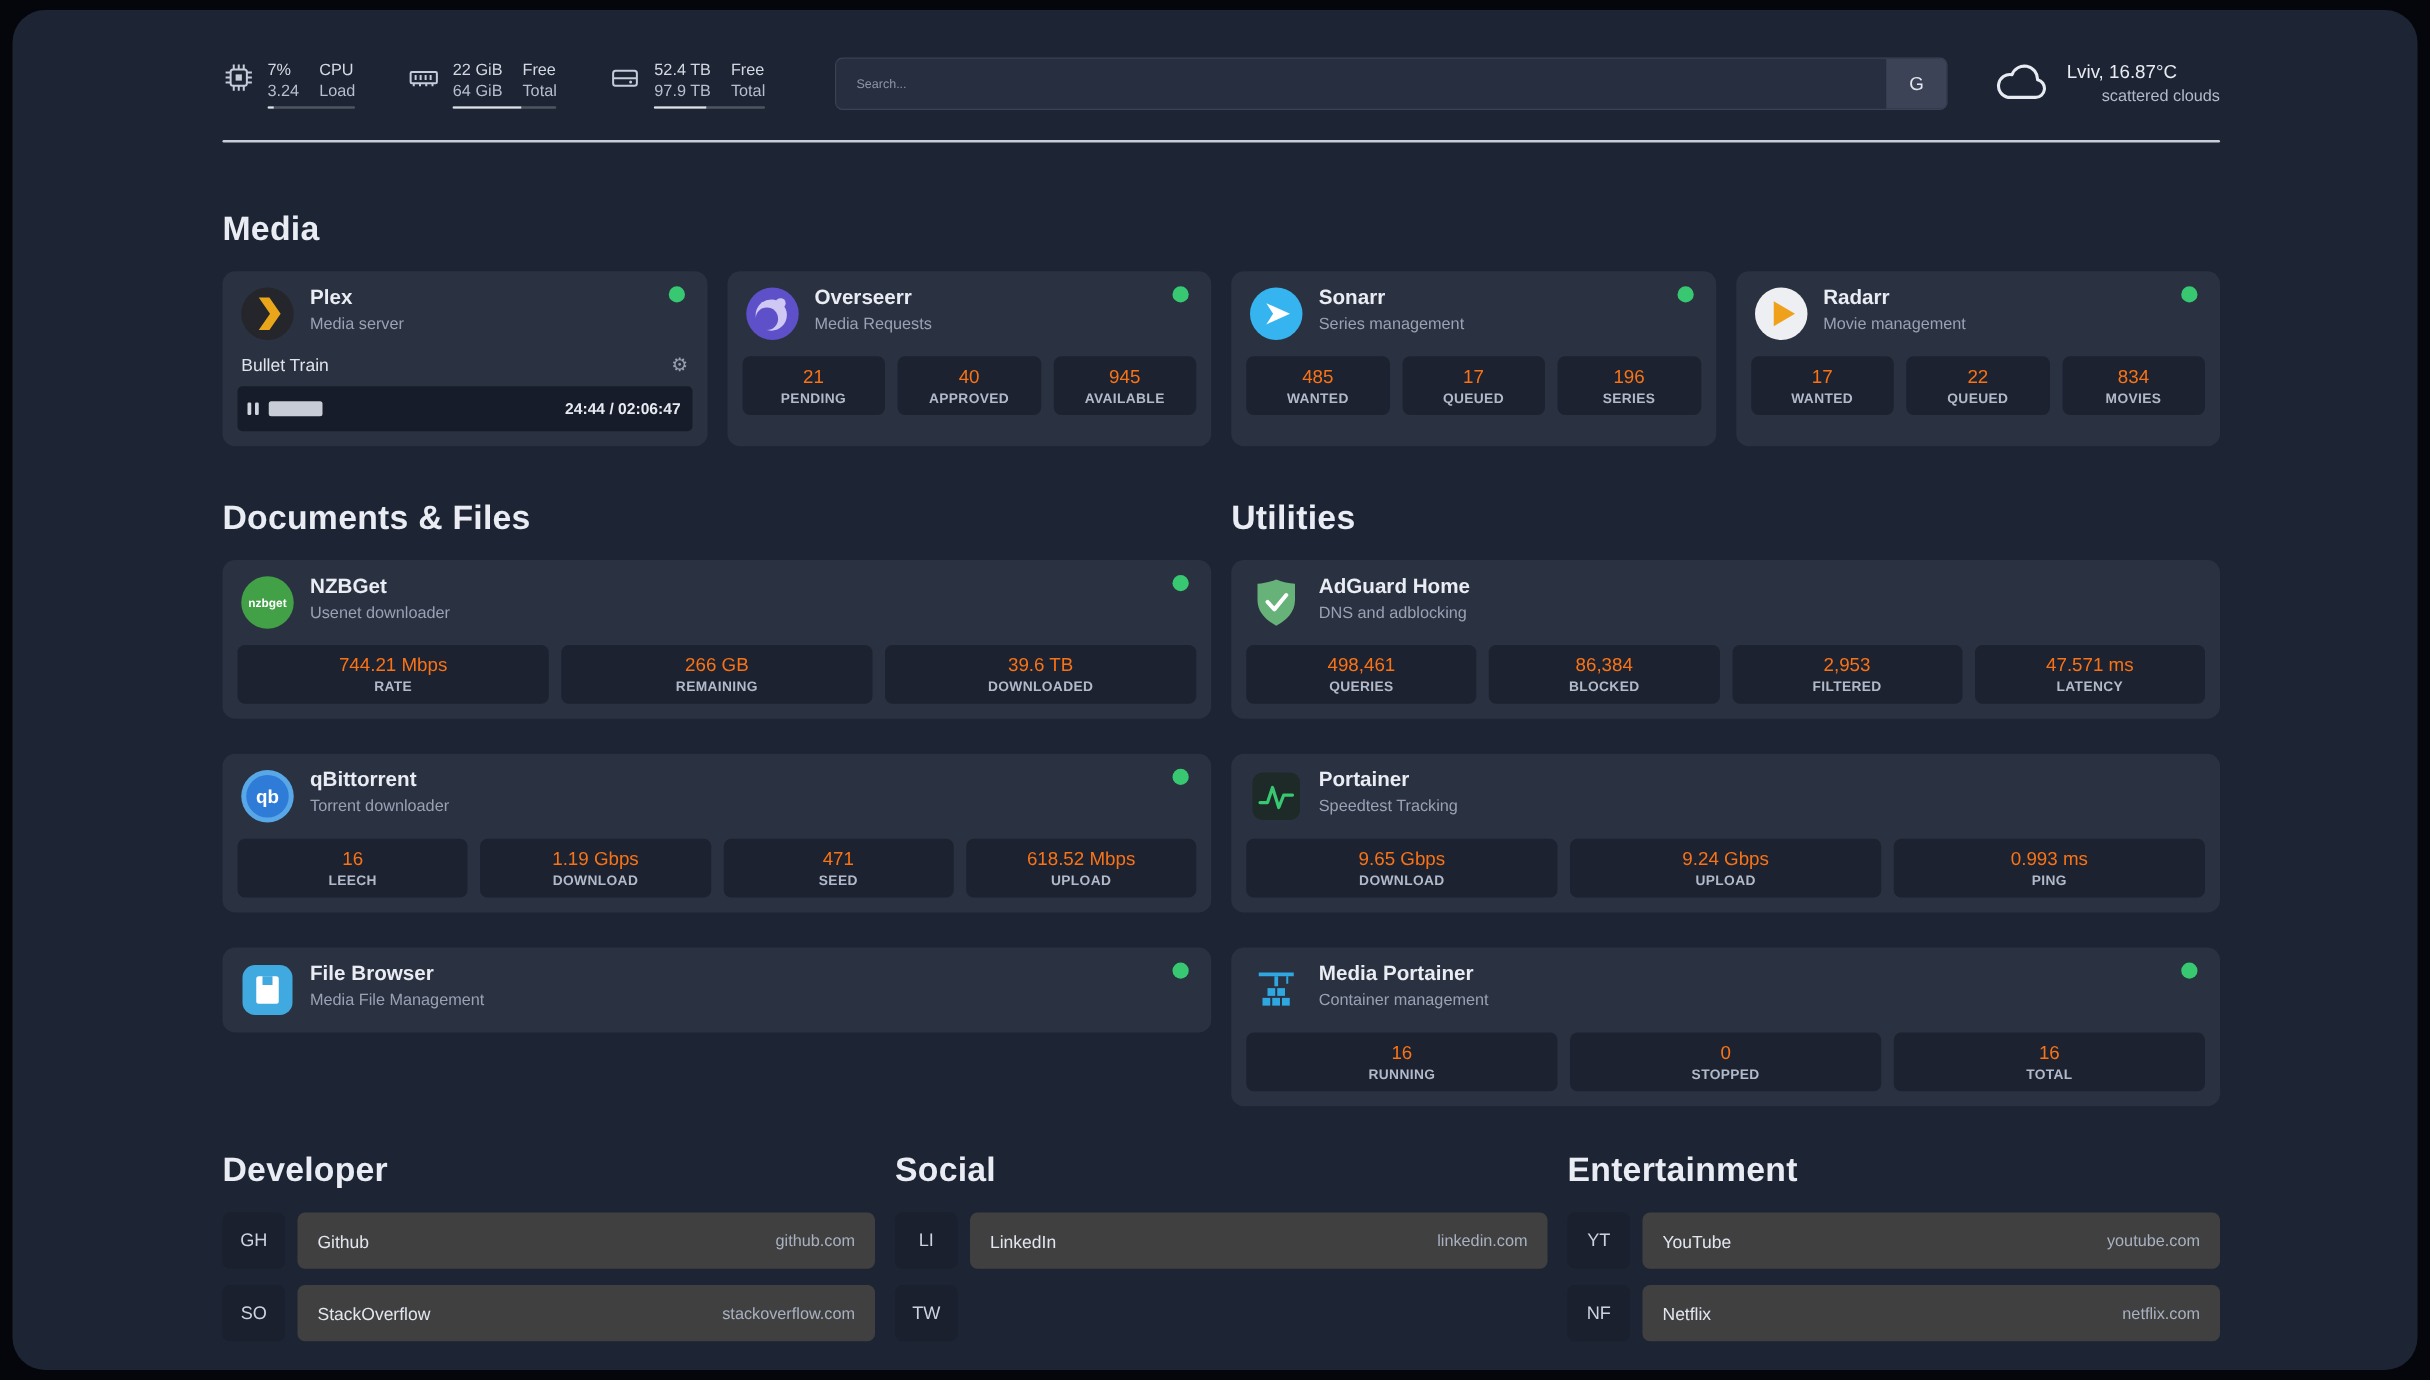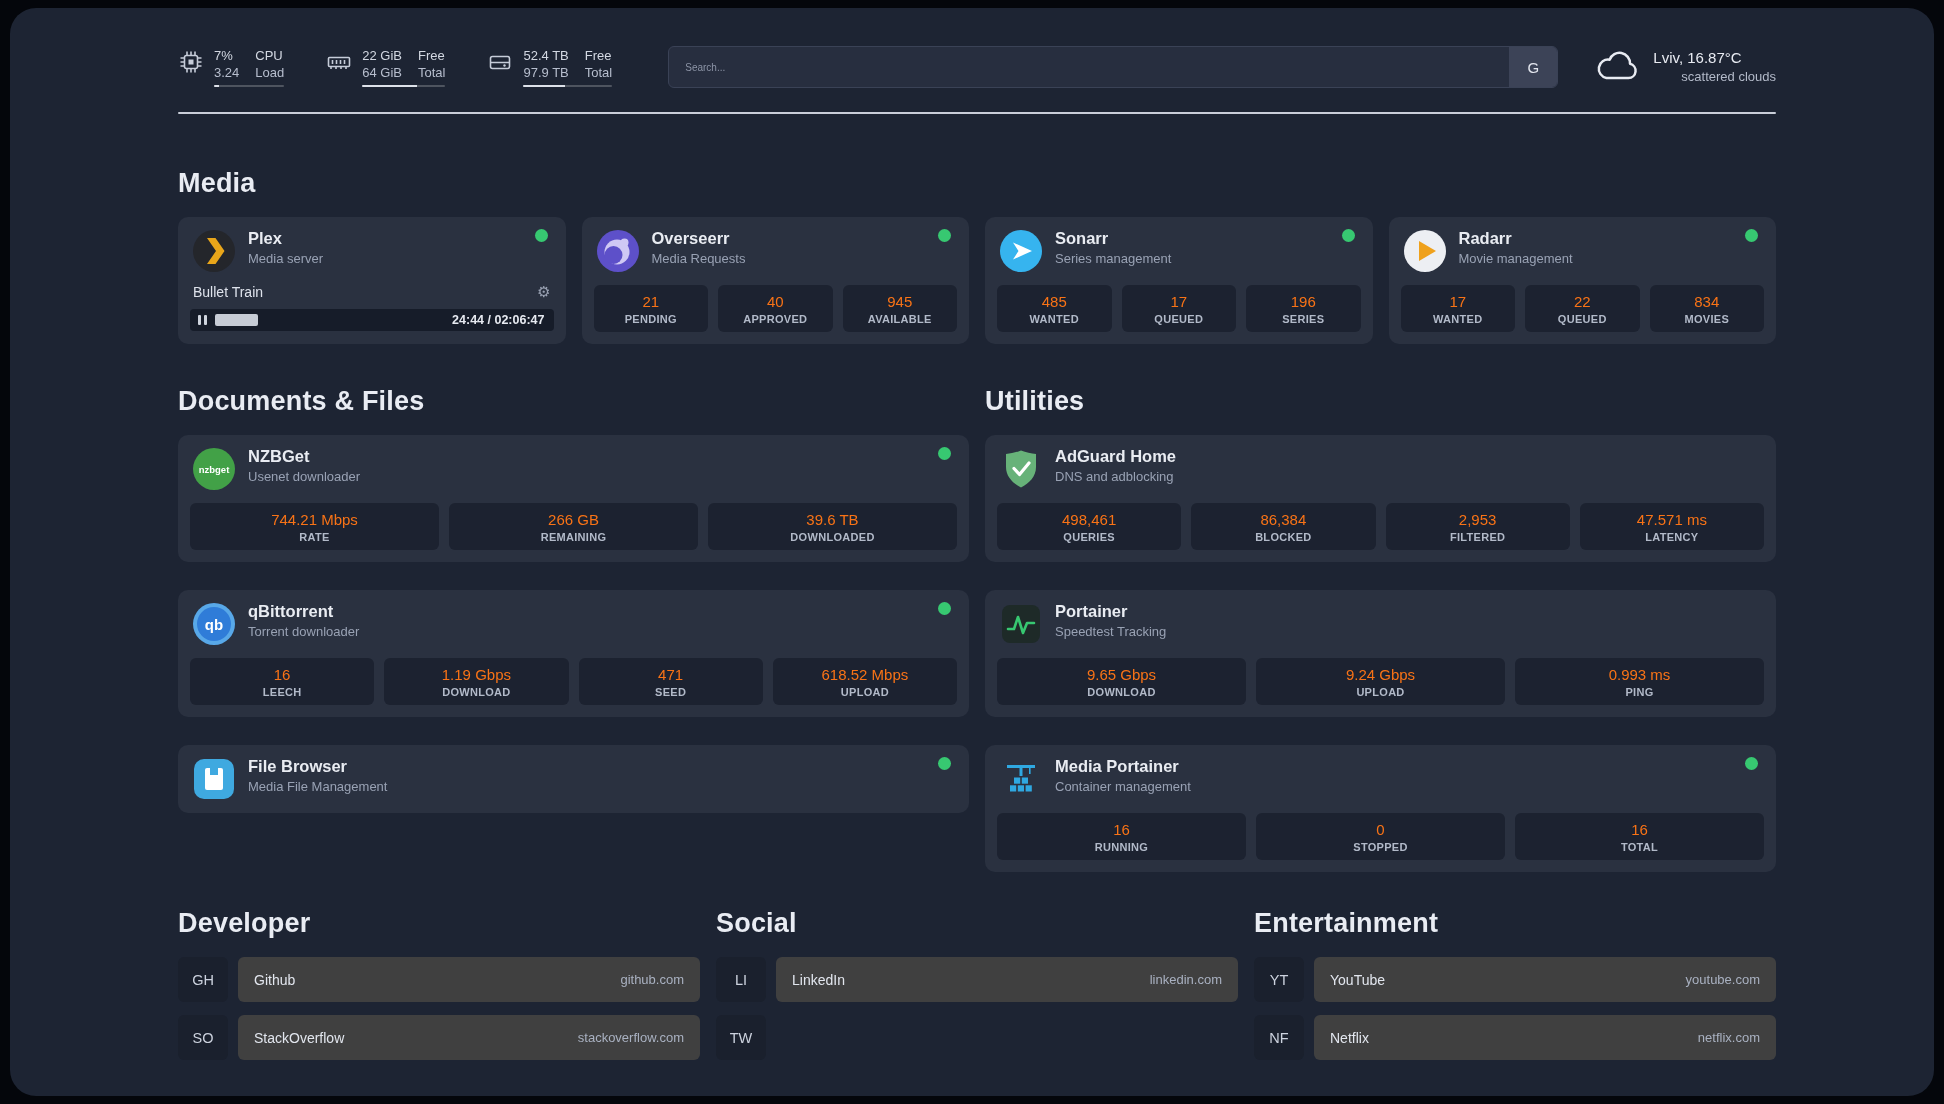--- a/index.html
+++ b/index.html
@@ -45,21 +45,21 @@
 
   .stats { display:flex; gap:10px; margin-top:12px; }
   .stat { flex:1; background:#1c2230; border-radius:6px; padding:8px 4px 7px; text-align:center; min-width:0; }
   .stat-v { font-size:15px; color:#f97316; white-space:nowrap; }
   .stat-l { font-size:11px; font-weight:700; color:#b2bac9; margin-top:3px; letter-spacing:.3px; white-space:nowrap; }
 
   
   .np-row { display:flex; align-items:center; margin-top:10px; padding:0 3px; }
   .np-title { flex:1; font-size:14px; color:#dfe3ec; }
   .gear { color:#98a0b1; font-size:15px; cursor:pointer; }
-  .player-row { margin-top:8px; height:22px; background:#161c29; border-radius:4px; display:flex; align-items:center; padding:0 9px 0 6px; }
+  .player-row { margin-top:8px; height:36px; background:#161c29; border-radius:4px; display:flex; align-items:center; padding:0 9px 0 6px; }
   .pause-btn { display:flex; gap:3px; padding:0 8px 0 2px; cursor:pointer; }
   .pb { width:3px; height:10px; background:#cfd4de; border-radius:1px; }
   .track { flex:1; height:100%; display:flex; align-items:center; }
   .track-fill { height:12px; background:#c7ccd6; border-radius:2px; }
   .np-time { font-size:12.5px; font-weight:600; color:#e7eaf1; padding-left:12px; white-space:nowrap; }
 
   .mid-grid { display:grid; grid-template-columns:1fr 1fr; column-gap:16px; margin-top:42px; }
   .col-stack { display:flex; flex-direction:column; gap:28px; }
 
   

